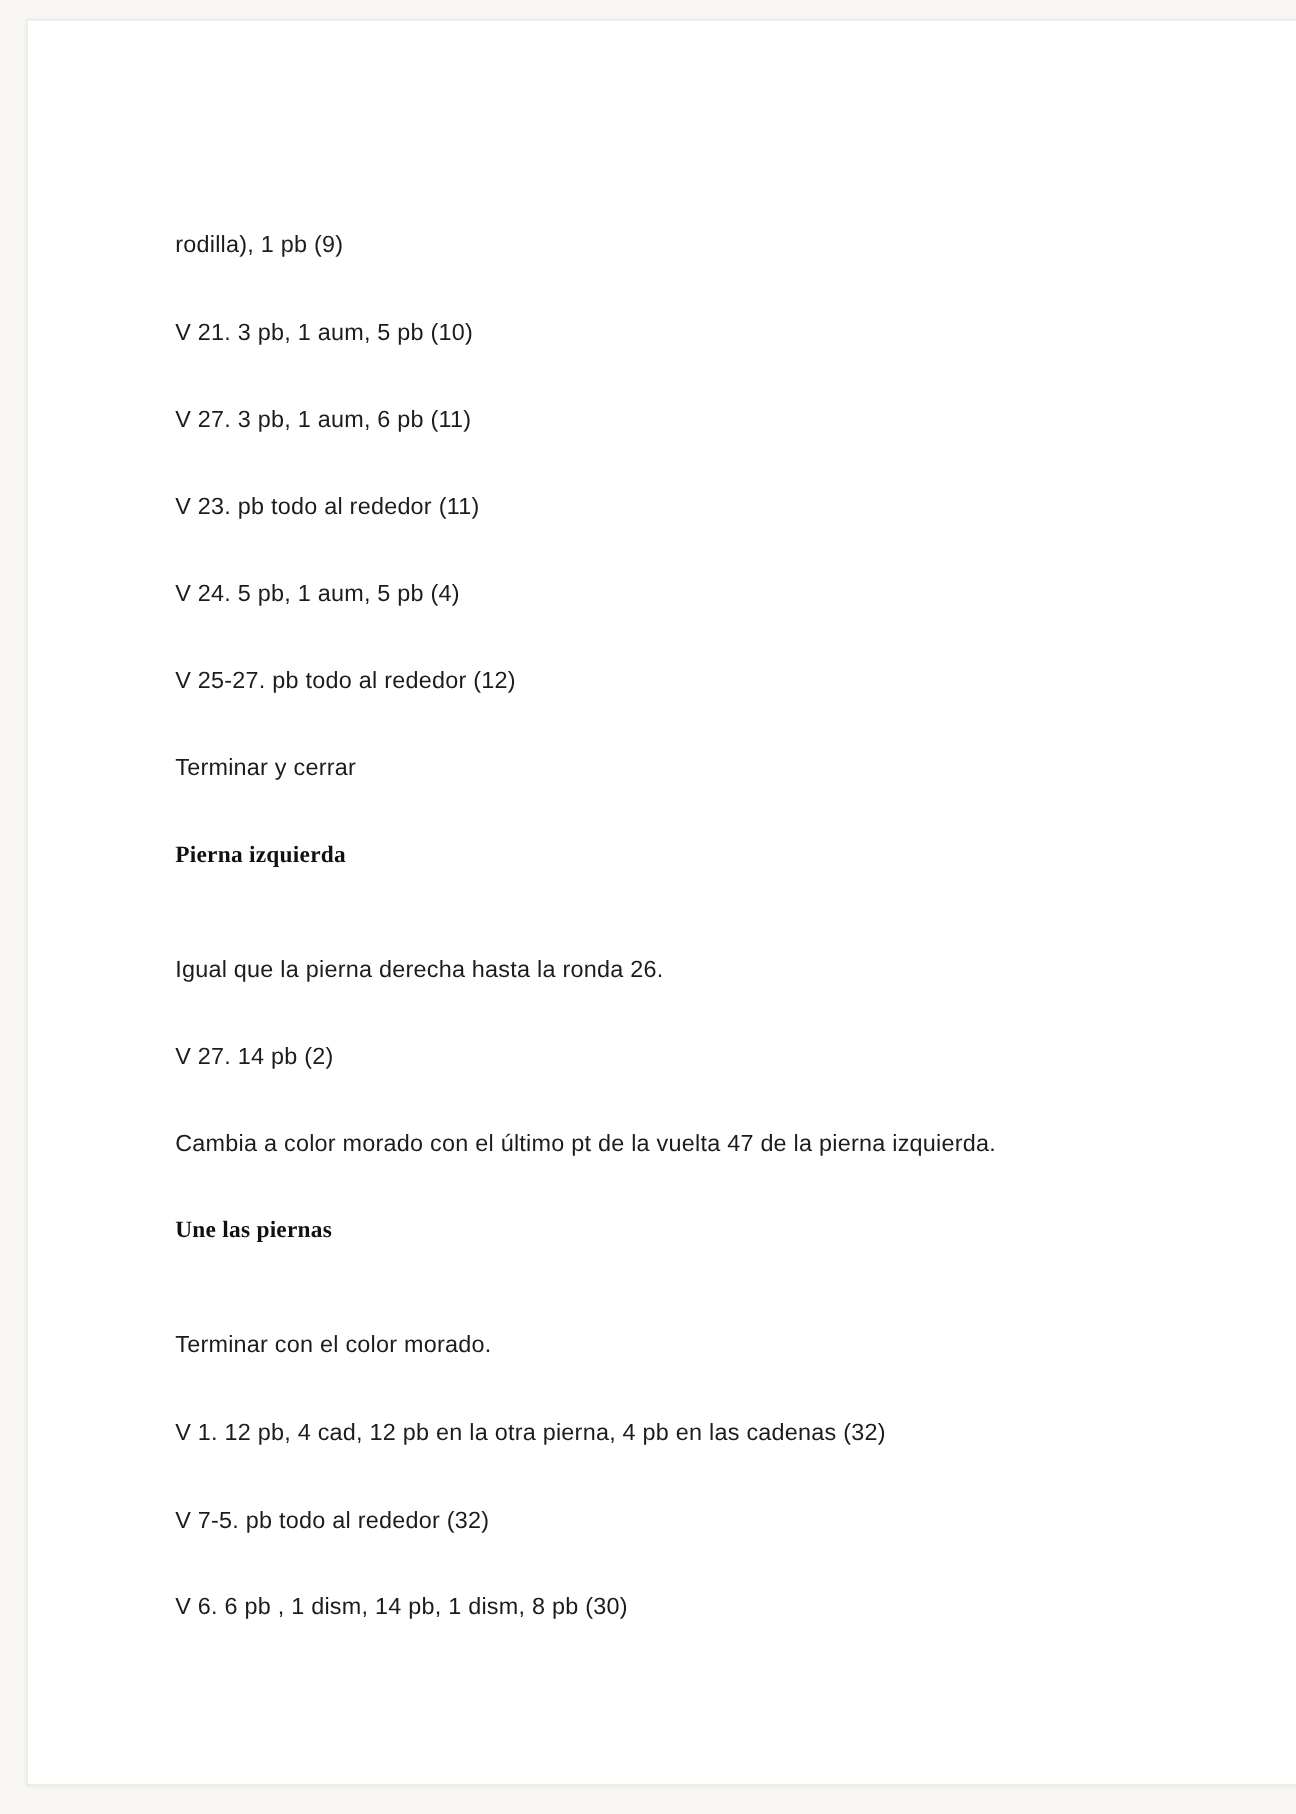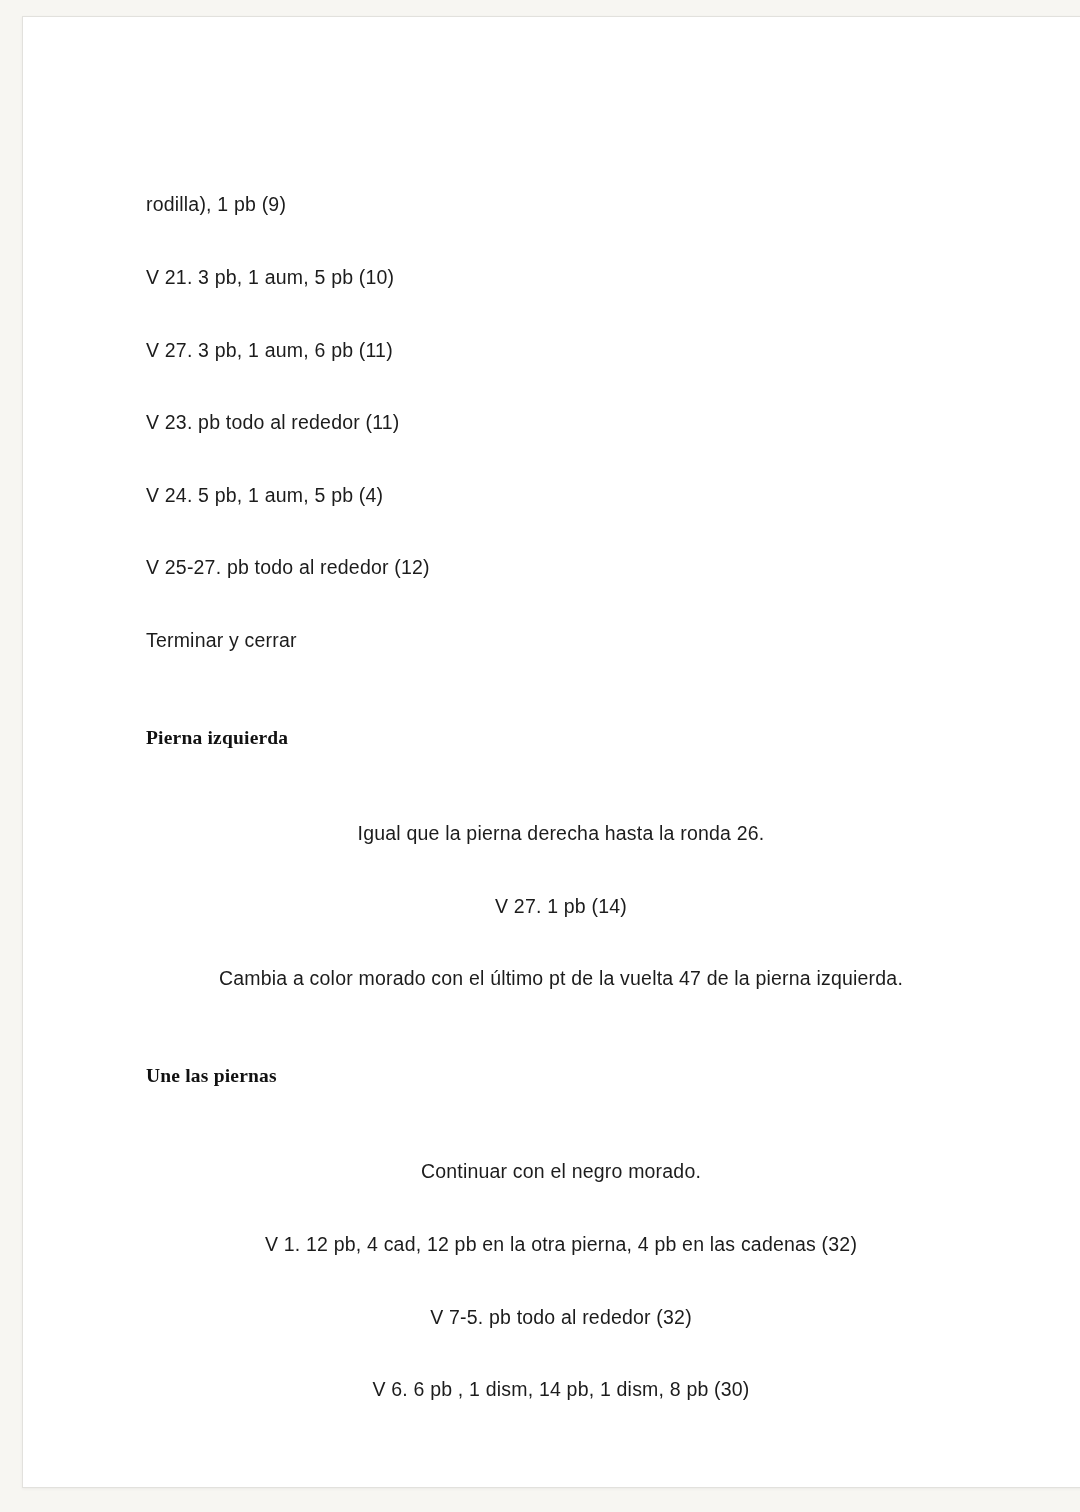--- a/index.html
+++ b/index.html
@@ -47,22 +47,22 @@
 
   .heading {
     font-family: "Liberation Serif", serif;
     font-weight: bold;
     font-size: 19.5px;
     line-height: 24px;
     color: #111111;
     letter-spacing: 0.01em;
   }
 
-  .gap-before { margin-top: 25px; }
-  .gap-small  { margin-top: 23px; text-align: center; }
+  .gap-before { }
+  .gap-small  { margin-top: 23px; }
 </style>
 </head>
 <body>
 
 <div id="page-sheet">
   <div id="content">
 
     <div class="para">
       <span class="ln">rodilla), 1 pb (9)</span>
       <span class="ln">V 21. 3 pb, 1 aum, 5 pb (10)</span>
@@ -70,28 +70,28 @@
       <span class="ln">V 23. pb todo al rededor (11)</span>
       <span class="ln">V 24. 5 pb, 1 aum, 5 pb (4)</span>
       <span class="ln">V 25-27. pb todo al rededor (12)</span>
       <span class="ln">Terminar y cerrar</span>
     </div>
 
     <div class="heading gap-before">Pierna izquierda</div>
 
     <div class="para gap-small">
       <span class="ln">Igual que la pierna derecha hasta la ronda 26.</span>
-      <span class="ln">V 27. 1 pb (14)</span>
+      <span class="ln">V 27. 14 pb (2)</span>
       <span class="ln">Cambia a color morado con el último pt de la vuelta 47 de la pierna izquierda.</span>
     </div>
 
     <div class="heading gap-before">Une las piernas</div>
 
     <div class="para gap-small">
-      <span class="ln">Continuar con el negro morado.</span>
+      <span class="ln">Terminar con el color morado.</span>
       <span class="ln">V 1. 12 pb, 4 cad, 12 pb en la otra pierna, 4 pb en las cadenas (32)</span>
       <span class="ln">V 7-5. pb todo al rededor (32)</span>
       <span class="ln">V 6. 6 pb , 1 dism, 14 pb, 1 dism, 8 pb (30)</span>
       
       
       
       
       
     </div>
 

